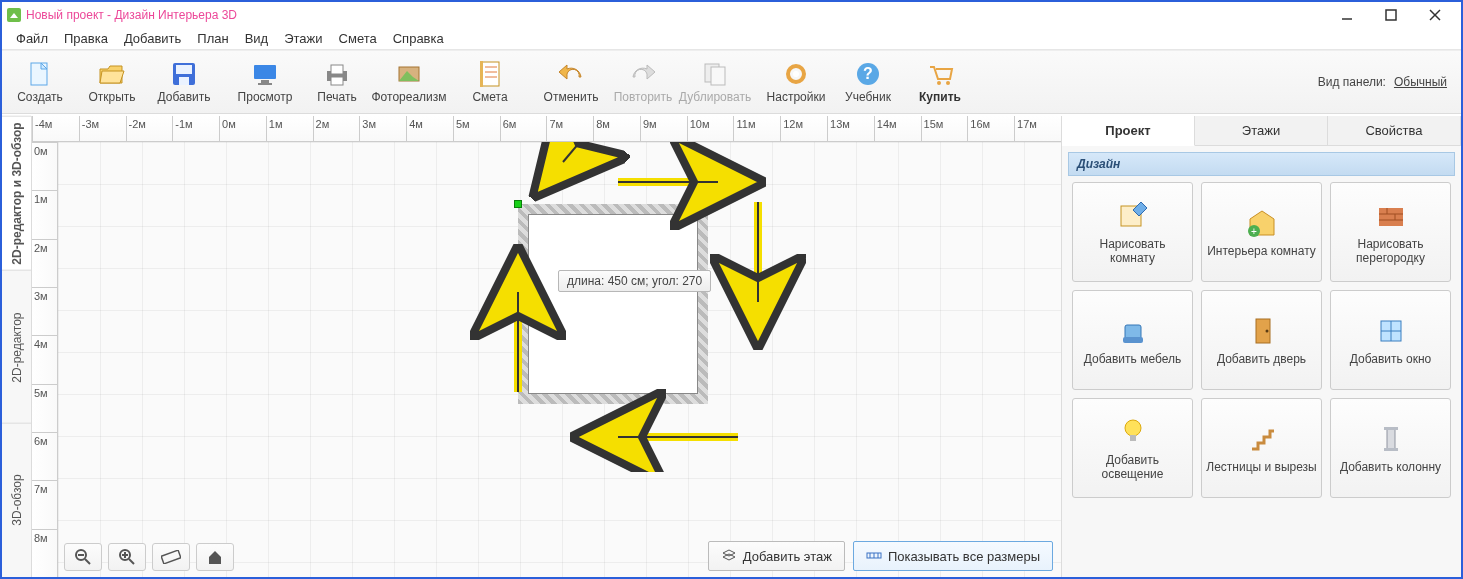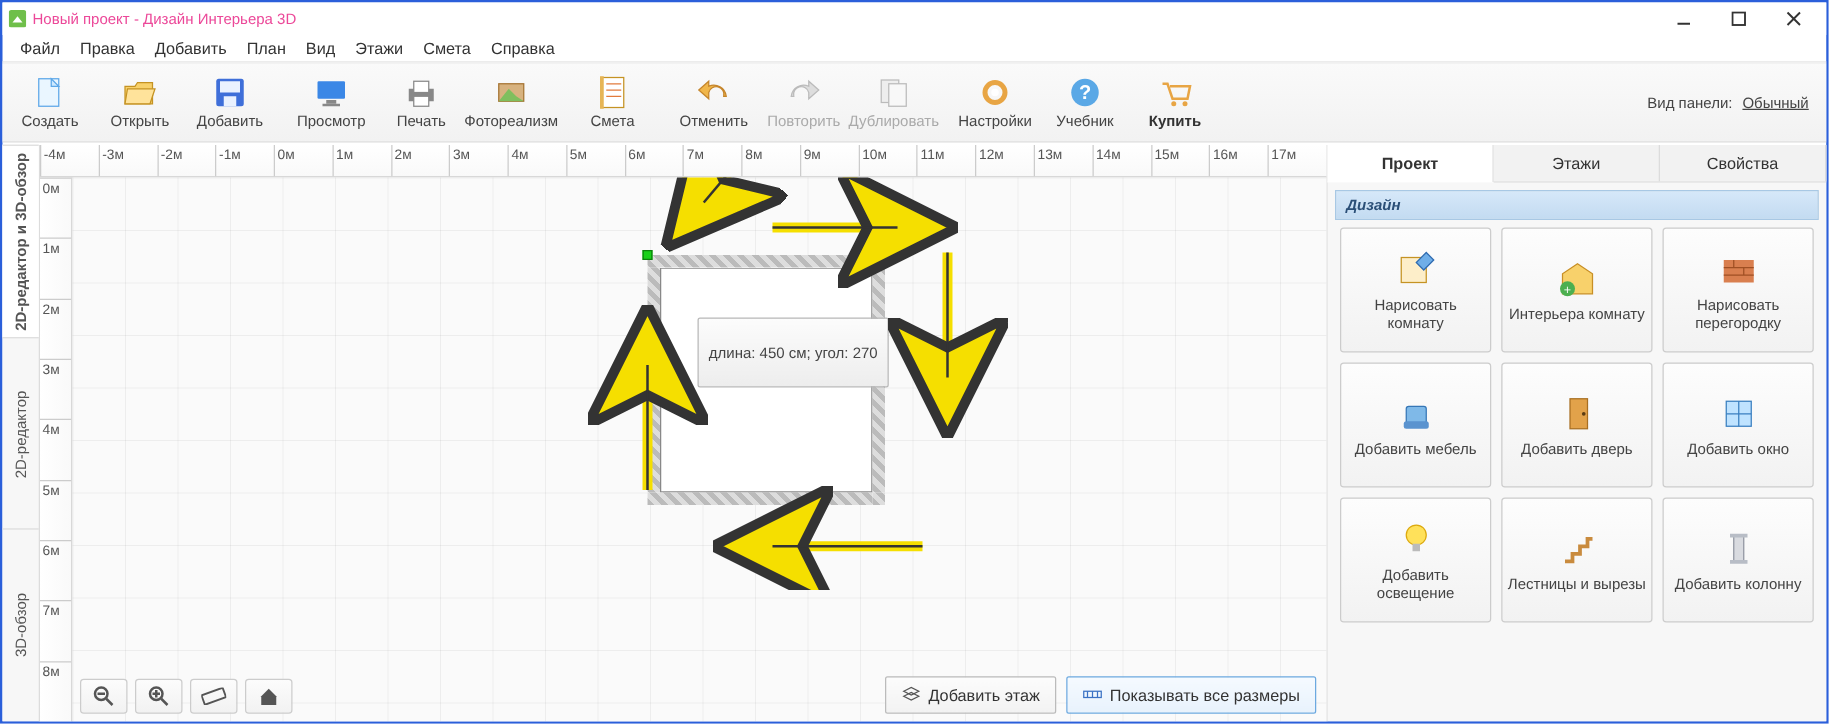--- a/index.html
+++ b/index.html
@@ -132,24 +132,24 @@
     position:absolute;
     left: 460px; top: 62px;
     width: 190px; height: 200px;
     background:#fff;
     border: 10px solid transparent;
     border-image: repeating-linear-gradient(45deg,#bbb 0 4px,#ddd 4px 8px) 10;
     box-shadow: inset 0 0 0 1px #888;
   }
   .handle { position:absolute; width:8px; height:8px; background:#18d018; top:58px; left:456px; border:1px solid #0a800a;}
   .tooltip {
-    position:absolute; top: 112px; left: 500px;
+    position:absolute; top: 128px; left: 500px;
     background: linear-gradient(#fcfcfc,#ededed);
     border:1px solid #b7b7b7;
-    padding:20px 8px;
+    padding:3px 8px;
     font-size:12px;
     color:#444;
     border-radius:2px;
   }
   
   .arrow {
     position:absolute;
     pointer-events:none;
   }
   

